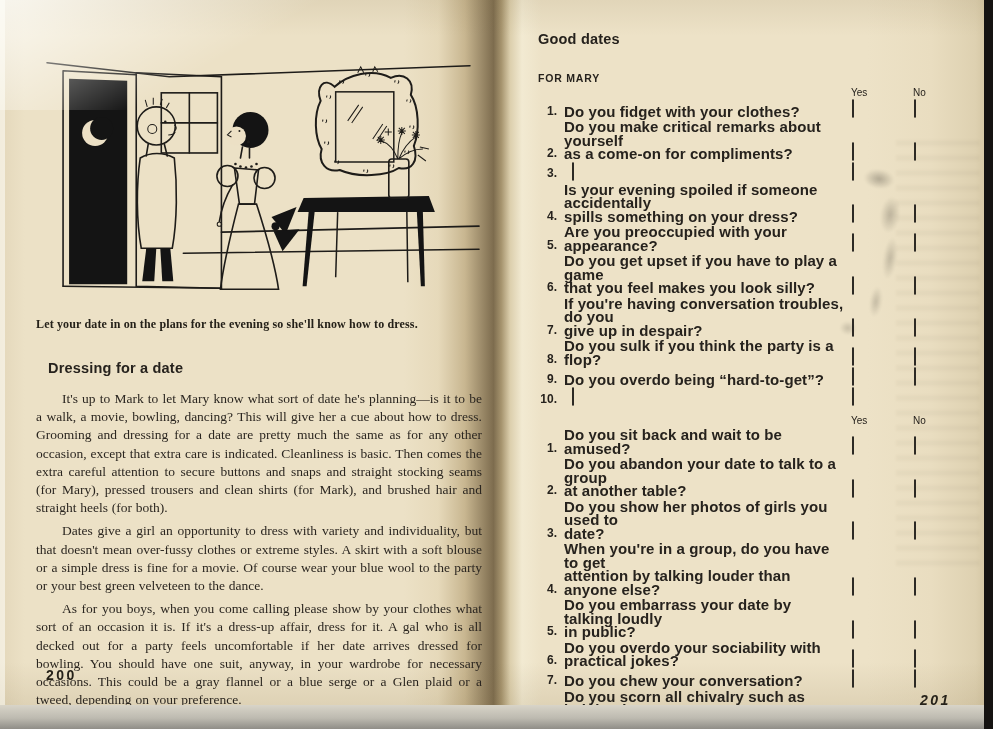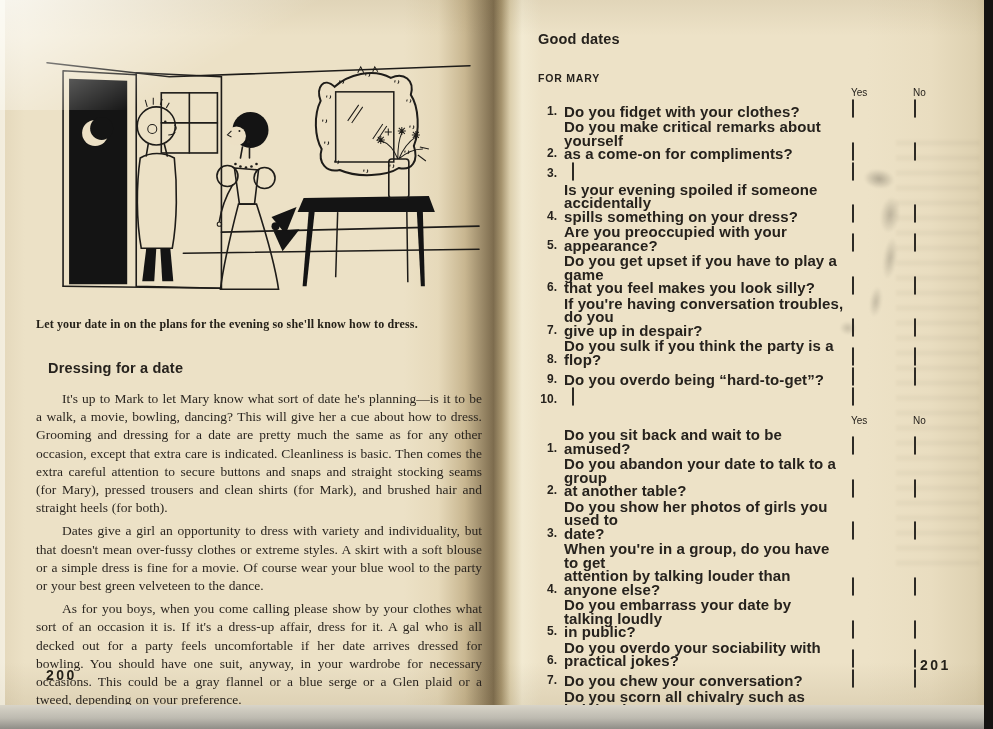--- a/index.html
+++ b/index.html
@@ -44,21 +44,21 @@
   .caption{font-weight:bold;font-size:12px;line-height:15px;letter-spacing:.15px;
     white-space:nowrap;margin-bottom:28px;color:#252119;}
   .heading-sans{font-family:"Liberation Sans",sans-serif;font-weight:bold;
     font-size:14.5px;color:var(--ink-sans);letter-spacing:.2px;}
   #left-text .heading-sans{margin-left:12px;margin-bottom:14px;}
   .para{font-size:13.5px;line-height:18.2px;text-align:justify;text-indent:26px;
     word-spacing:.4px;margin-bottom:5px;width:446px;}
   .page-num{position:absolute;font-family:"Liberation Sans",sans-serif;font-weight:bold;
     font-size:14px;letter-spacing:2.5px;color:#252119;}
   #pn-left{left:46px;top:667px;}
-  #pn-right{left:920px;top:657px;}
+  #pn-right{left:920px;top:692px;font-style:italic;}
 
   
   #right-col{position:absolute;left:538px;top:31px;width:432px;}
   #right-col .heading-sans{margin-bottom:25px;}
   .intro{font-size:13.8px;line-height:19px;text-align:justify;text-indent:26px;
     word-spacing:.3px;margin-bottom:11px;width:430px;}
   .sec-label{font-family:"Liberation Sans",sans-serif;font-weight:bold;font-size:10.5px;
     letter-spacing:.8px;color:var(--ink-sans);margin-bottom:3px;}
   .q-header,.q-row{display:grid;grid-template-columns:26px 280px 62px 60px;}
   .q-header{margin-bottom:2px;}

